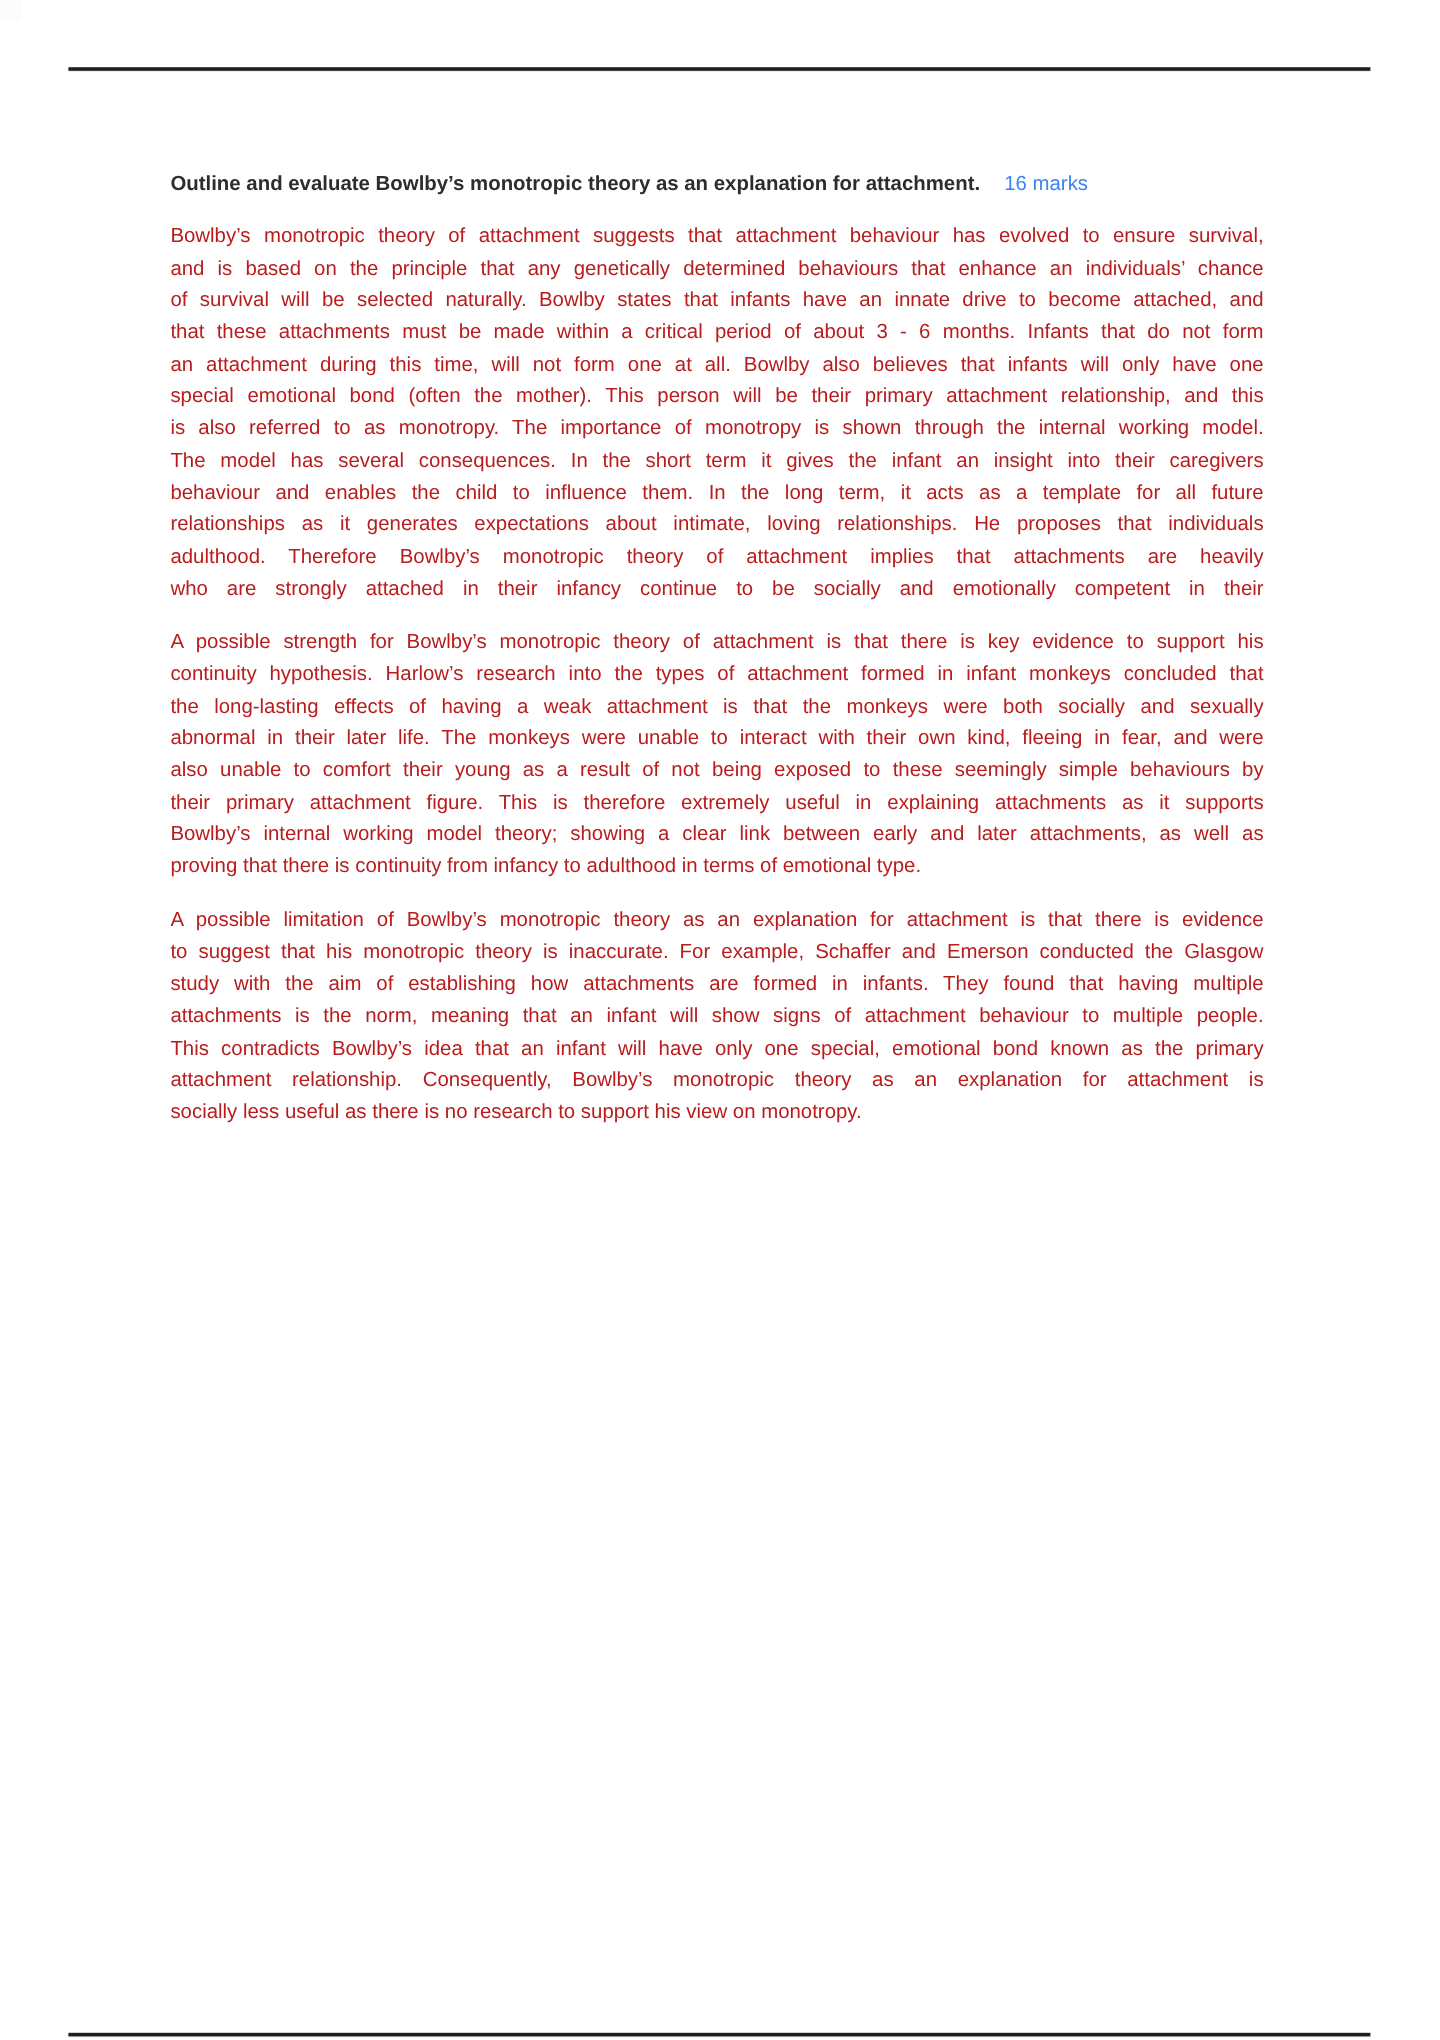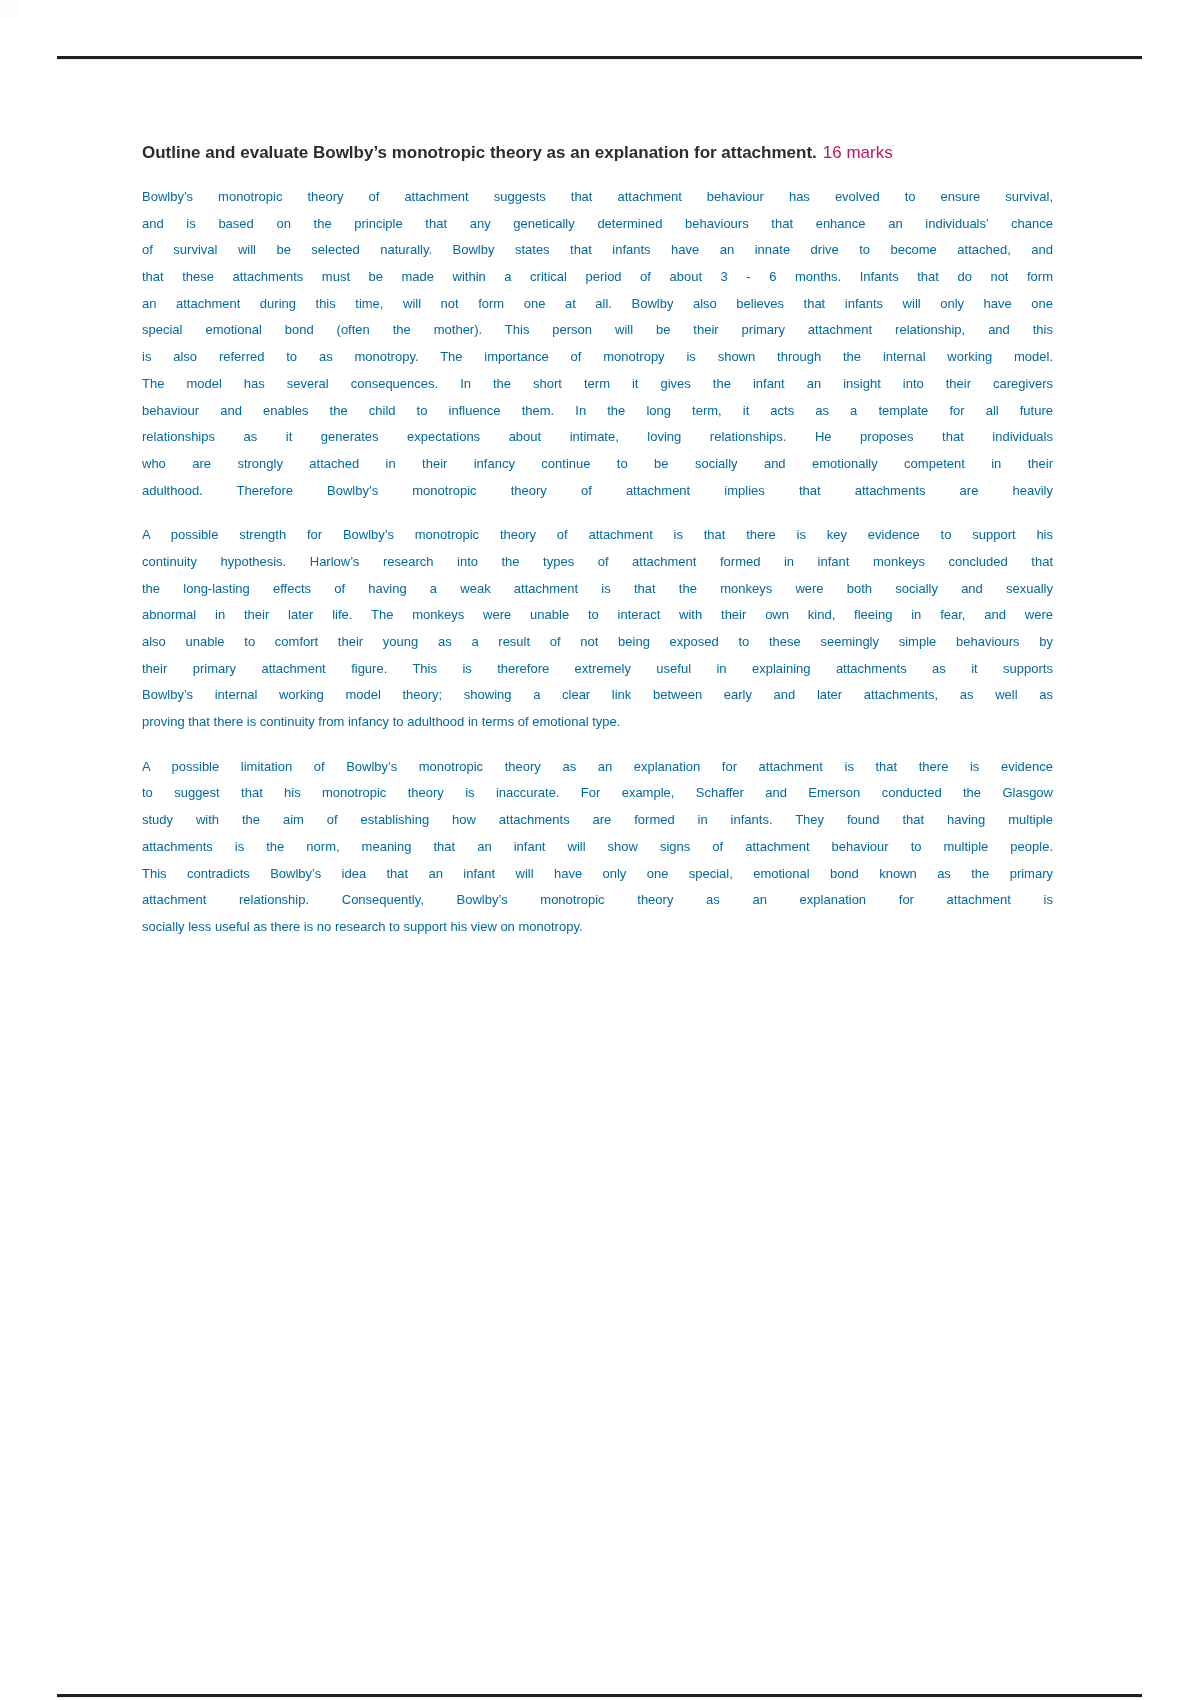--- a/index.html
+++ b/index.html
@@ -37,28 +37,28 @@
     width: 911px;
   }
   .title-line {
     font-size: 17px;
     line-height: 26px;
     font-weight: bold;
     color: #2d2d2d;
     white-space: nowrap;
   }
   .marks {
-    color: #be185d;
+    color: #3b82f6;
     font-weight: normal;
-    margin-left: 6px;
+    margin-left: 20px;
   }
   .para {
     margin-top: 18px;
-    font-size: 13px;
-    color: #0369a1;
+    font-size: 17px;
+    color: #b91c1c;
   }
   .para .ln {
     line-height: 26.7px;
     height: 26.7px;
     overflow: hidden;
     text-align: justify;
     text-align-last: justify;
   }
   .para .ln.last {
     text-align-last: left;
@@ -79,22 +79,22 @@
     <div class="ln">Bowlby’s monotropic theory of attachment suggests that attachment behaviour has evolved to ensure survival,</div>
     <div class="ln">and is based on the principle that any genetically determined behaviours that enhance an individuals’ chance</div>
     <div class="ln">of survival will be selected naturally. Bowlby states that infants have an innate drive to become attached, and</div>
     <div class="ln">that these attachments must be made within a critical period of about 3 - 6 months. Infants that do not form</div>
     <div class="ln">an attachment during this time, will not form one at all. Bowlby also believes that infants will only have one</div>
     <div class="ln">special emotional bond (often the mother). This person will be their primary attachment relationship, and this</div>
     <div class="ln">is also referred to as monotropy. The importance of monotropy is shown through the internal working model.</div>
     <div class="ln">The model has several consequences. In the short term it gives the infant an insight into their caregivers</div>
     <div class="ln">behaviour and enables the child to influence them. In the long term, it acts as a template for all future</div>
     <div class="ln">relationships as it generates expectations about intimate, loving relationships. He proposes that individuals</div>
+    <div class="ln">adulthood. Therefore Bowlby’s monotropic theory of attachment implies that attachments are heavily</div>
     <div class="ln">who are strongly attached in their infancy continue to be socially and emotionally competent in their</div>
-    <div class="ln">adulthood. Therefore Bowlby’s monotropic theory of attachment implies that attachments are heavily</div>
   </div>
 
   <div class="para">
     <div class="ln">A possible strength for Bowlby’s monotropic theory of attachment is that there is key evidence to support his</div>
     <div class="ln">continuity hypothesis. Harlow’s research into the types of attachment formed in infant monkeys concluded that</div>
     <div class="ln">the long-lasting effects of having a weak attachment is that the monkeys were both socially and sexually</div>
     <div class="ln">abnormal in their later life. The monkeys were unable to interact with their own kind, fleeing in fear, and were</div>
     <div class="ln">also unable to comfort their young as a result of not being exposed to these seemingly simple behaviours by</div>
     <div class="ln">their primary attachment figure. This is therefore extremely useful in explaining attachments as it supports</div>
     <div class="ln">Bowlby’s internal working model theory; showing a clear link between early and later attachments, as well as</div>

